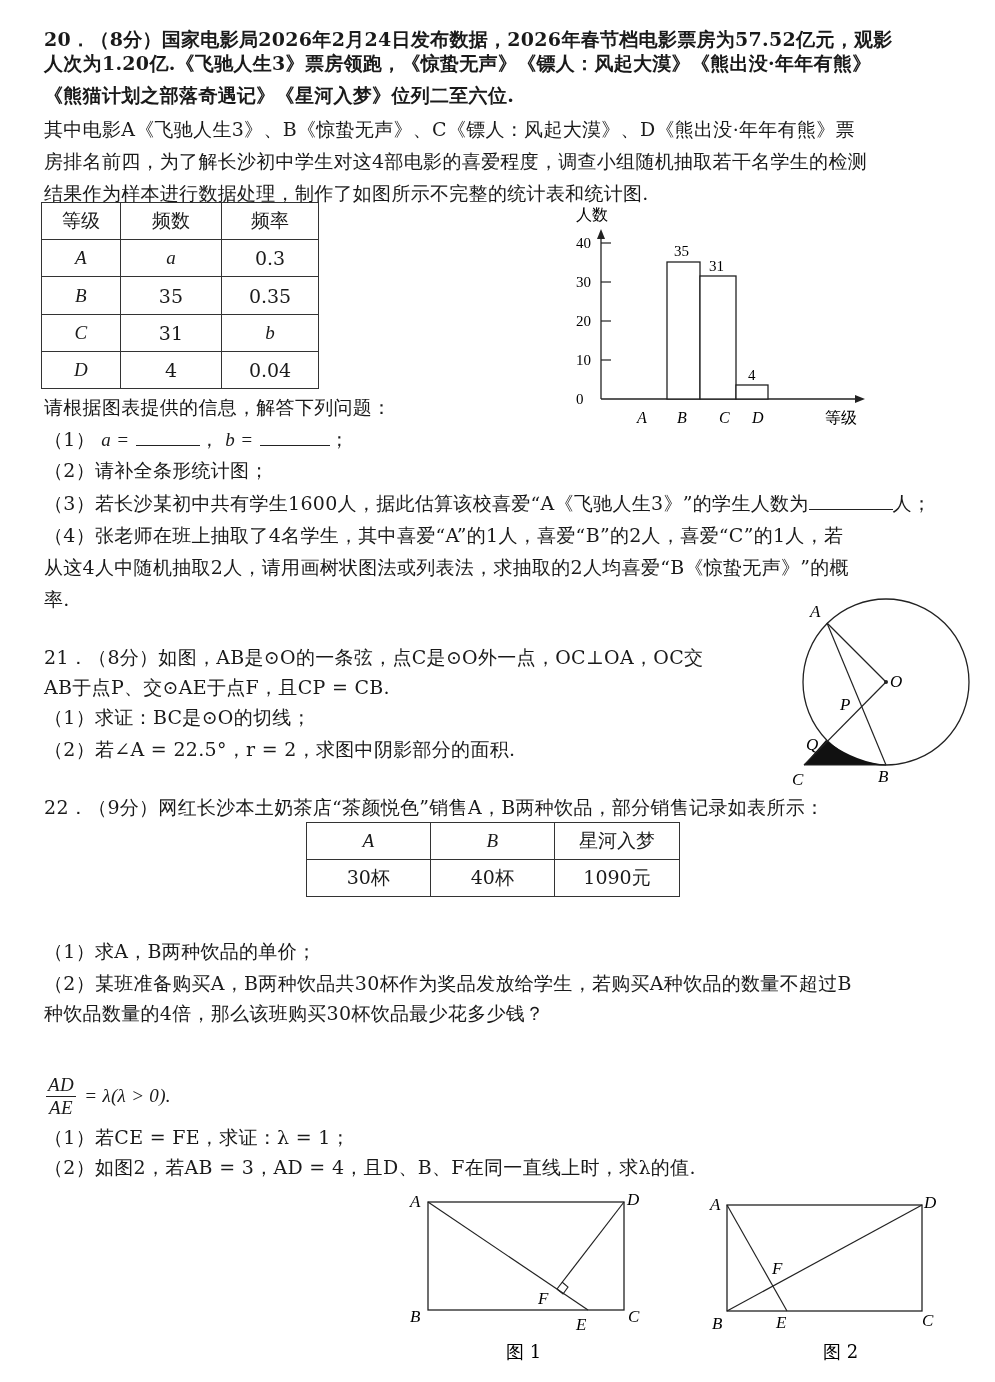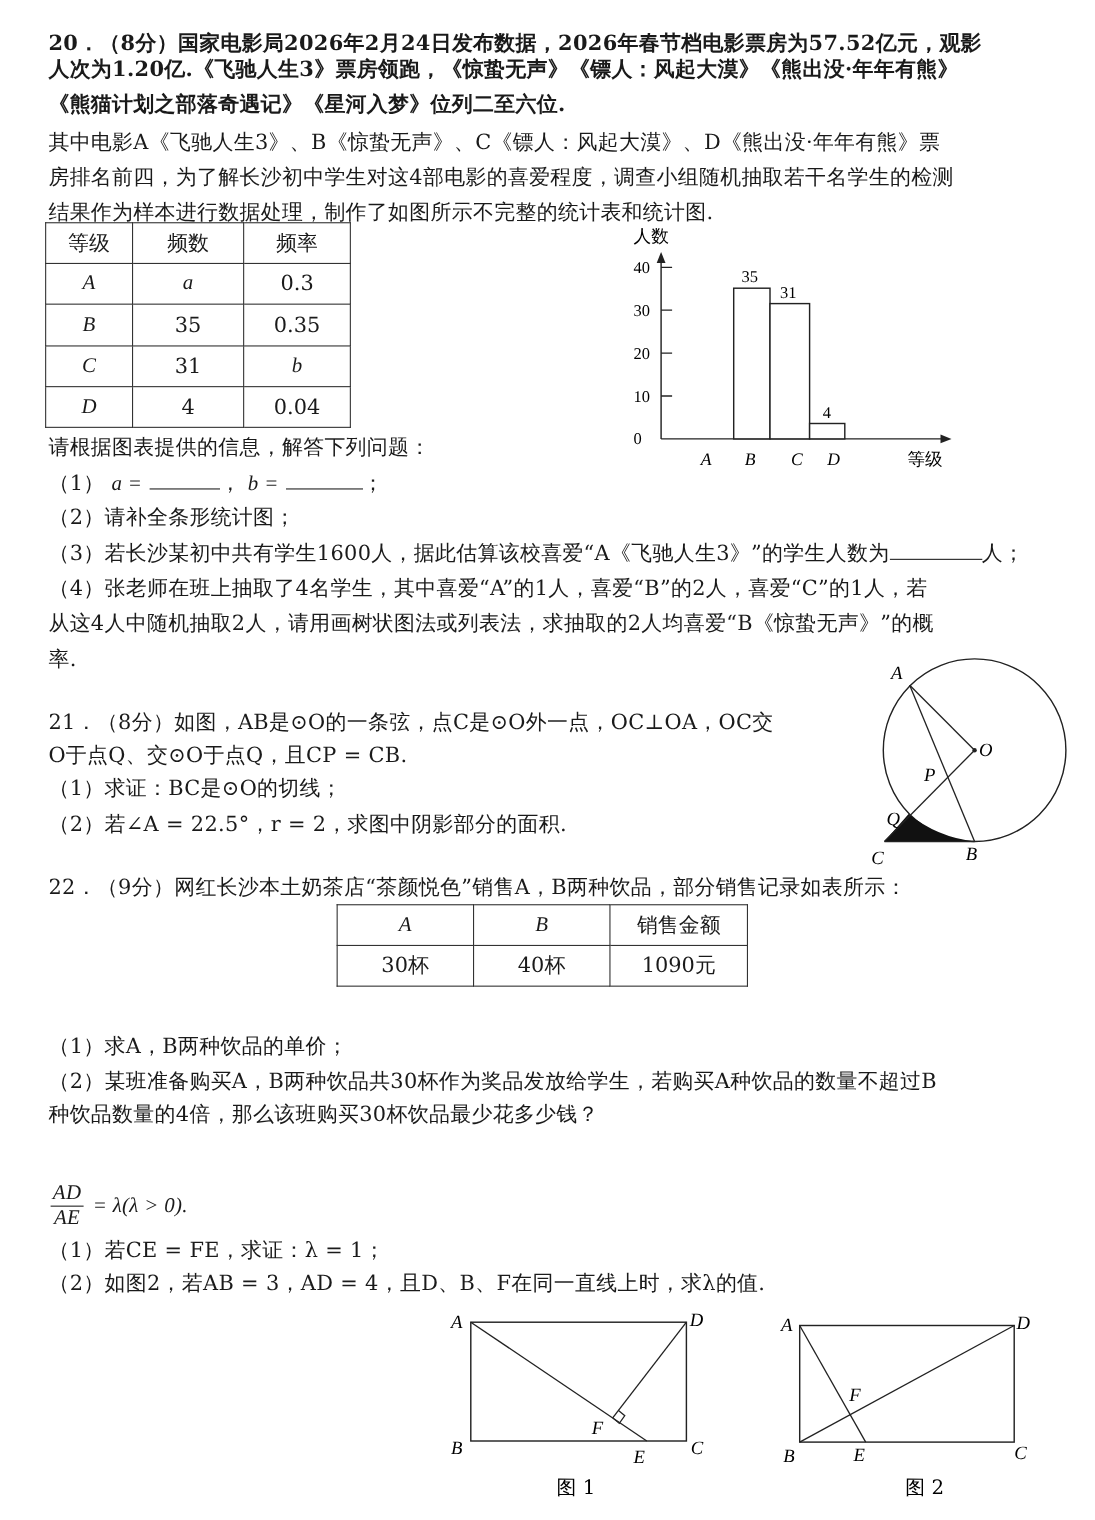--- a/index.html
+++ b/index.html
@@ -103,21 +103,21 @@
   <div class="line" style="top:488px;">
     <span>（3）若长沙某初中共有学生1600人，据此估算该校喜爱“A《飞驰人生3》”的学生人数为</span><span class="blank" style="width:84px;"></span><span>人；</span>
   </div>
   <div class="line" style="top:520px;">（4）张老师在班上抽取了4名学生，其中喜爱“A”的1人，喜爱“B”的2人，喜爱“C”的1人，若</div>
   <div class="line" style="top:552px;">从这4人中随机抽取2人，请用画树状图法或列表法，求抽取的2人均喜爱“B《惊蛰无声》”的概</div>
   <div class="line" style="top:584px;">率.</div>
 </div>
 
 <div>
   <div class="line" style="top:642px;">21．（8分）如图，AB是⊙O的一条弦，点C是⊙O外一点，OC⊥OA，OC交</div>
-  <div class="line" style="top:672px;">O于点Q、交⊙O于点Q，且CP = CB.</div>
+  <div class="line" style="top:672px;">AB于点P、交⊙AE于点F，且CP = CB.</div>
   <div class="line" style="top:702px;">（1）求证：BC是⊙O的切线；</div>
   <div class="line" style="top:734px;text-align:center;">（2）若∠A = 22.5°，r = 2，求图中阴影部分的面积.</div>
 
   <svg class="abs" style="left:790px; top:595px;" width="200" height="200">
     <circle cx="96" cy="87" r="83" fill="none" stroke="#222" stroke-width="1.3"></circle>
 
     <path d="M 36 145 Q 62 166 96 170 L 14 170 Z" fill="#111"></path>
     <line x1="37" y1="28" x2="96" y2="87" stroke="#222" stroke-width="1.2"></line>
     <line x1="37" y1="28" x2="96" y2="170" stroke="#222" stroke-width="1.2"></line>
     <line x1="96" y1="87" x2="14" y2="170" stroke="#222" stroke-width="1.2"></line>
@@ -132,21 +132,21 @@
   </svg>
 </div>
 
 <div>
   <div class="line" style="top:792px;">22．（9分）网红长沙本土奶茶店“茶颜悦色”销售A，B两种饮品，部分销售记录如表所示：</div>
   <table class="grid" style="left:306px; top:822px; width:374px;">
     <tbody>
         <tr style="height:37px;">
       <td class="it" style="width:124px;">A</td>
       <td class="it" style="width:125px;">B</td>
-      <td style="width:125px;">销售金额</td>
+      <td style="width:125px;">星河入梦</td>
     </tr>
     <tr style="height:37px;">
       <td>30杯</td>
       <td>40杯</td>
       <td>1090元</td>
     </tr>
   </tbody>
     </table>
   <div class="line" style="top:936px;">（1）求A，B两种饮品的单价；</div>
   <div class="line" style="top:968px;">（2）某班准备购买A，B两种饮品共30杯作为奖品发放给学生，若购买A种饮品的数量不超过B</div>

